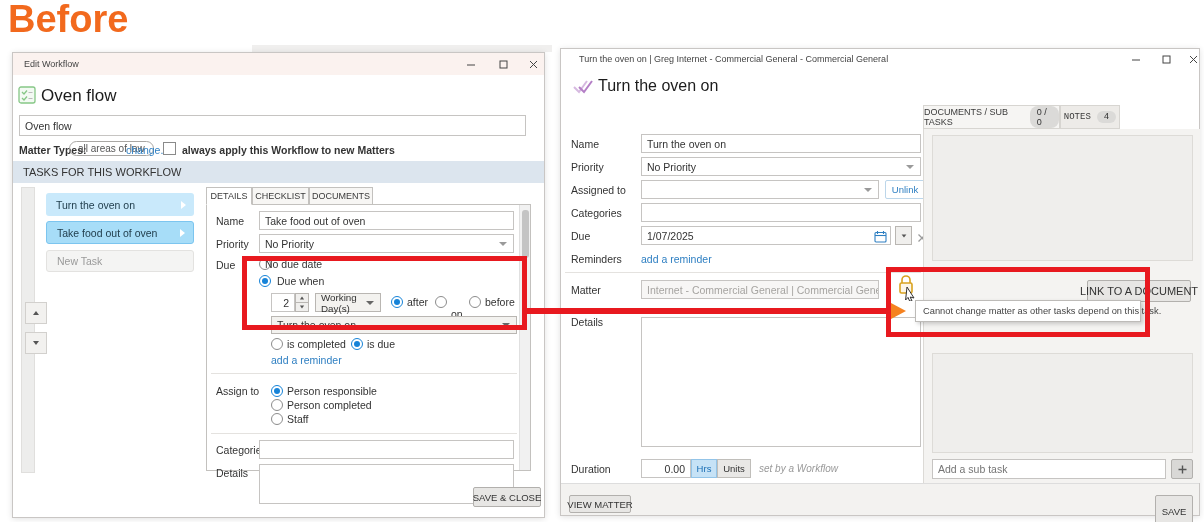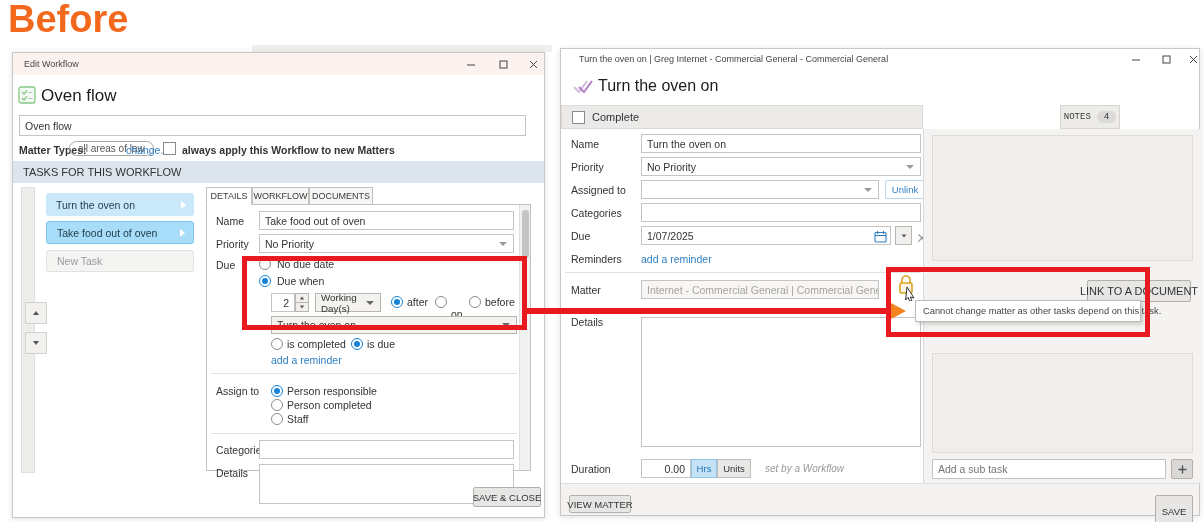--- a/index.html
+++ b/index.html
@@ -60,21 +60,21 @@
 
   .spin-btn { position:absolute; background:#f0efed; border:1px solid #b9b6b2; display:flex; align-items:center; justify-content:center; }
   .tri-u { width:0;height:0;border-left:3px solid transparent;border-right:3px solid transparent;border-bottom:4px solid #555; }
   .tri-d { width:0;height:0;border-left:3px solid transparent;border-right:3px solid transparent;border-top:4px solid #555; }
 
   .seg { position:absolute; font-size:9.5px; display:flex; align-items:center; justify-content:center; border:1px solid #c0beba; }
   .seg.on { background:#c6e2f6; border-color:#93c4e8; color:#1b6fb5; }
   .seg.off { background:#e9e8e6; color:#333; }
 
   .panelbox { position:absolute; background:#efeeec; border:1px solid #dddbd7; }
-  .note { font-style:italic; color:#999; font-size:10px;margin-left:6px; }
+  .note { font-style:italic; color:#999; font-size:10px; }
 </style>
 </head>
 <body>
 
 <div class="page">
 
   <div class="abs" style="left:8px; top:-2px; font-size:38px; font-weight:600; color:#f2691d;">Before</div>
 
   <div class="abs" style="left:252px; top:45px; width:300px; height:7px; background:#e3e2e0; opacity:.55;"></div>
 
@@ -133,41 +133,41 @@
     </div>
     <div class="task" style="left:33px; top:168px; width:148px; height:23px; background:#a7ddf8; border:1.5px solid #7cc5ef; padding-left:10px;">
       <span>Take food out of oven</span>
       <span class="tri-r"></span>
     </div>
     <div class="task" style="left:33px; top:197px; width:148px; height:22px; background:#f4f4f3; border:1px solid #e3e2e0; color:#9a9a9a; padding-left:10px;">
       <span>New Task</span>
     </div>
 
     <div class="tab active" style="left:193px; top:134px; width:46px; height:18px;">DETAILS</div>
-    <div class="tab" style="left:239px; top:134px; width:57px; height:18px;">WORKFLOW</div>
+    <div class="tab" style="left:239px; top:134px; width:57px; height:18px;">CHECKLIST</div>
     <div class="tab" style="left:296px; top:134px; width:64px; height:18px;">DOCUMENTS</div>
 
     <div class="abs" style="left:193px; top:151px; width:325px; height:267px; border:1px solid #c3c1be; background:#fff;">
 
       <div class="scrolltrack" style="right:0; top:0; width:11px; height:265px;">
         <div class="scrollthumb" style="left:2px; top:5px; width:7px; height:48px;"></div>
       </div>
 
       <div class="lbl" style="left:9px; top:10px;">Name</div>
       <input class="fld" style="left: 52px; top: 6px; width: 255px; height: 19px;" value="Take food out of oven">
 
       <div class="lbl" style="left:9px; top:33px;">Priority</div>
       <div class="sel white" style="left:52px; top:29px; width:255px; height:19px;">
         <span>No Priority</span>
         <span class="chev lite"></span>
       </div>
 
       <div class="lbl" style="left:9px; top:54px;">Due</div>
       <div class="radio" style="left:52px; top:53px;"></div>
-      <div class="rlbl" style="left:70px; top:53px;">No due date</div>
+      <div class="rlbl" style="left:58px; top:53px;">No due date</div>
 
       <div class="radio on" style="left:52px; top:70px;"></div>
       <div class="rlbl" style="left:70px; top:70px;">Due when</div>
 
       <input class="fld" style="left: 64px; top: 88px; width: 24px; height: 19px; text-align: right;" value="2">
       <div class="spin-btn" style="left:88px; top:88px; width:14px; height:10px;">
           <span class="tri-u" style="transform:scale(.7);"></span>
         </div>
       <div class="spin-btn" style="left:88px; top:97px; width:14px; height:10px;">
           <span class="tri-d" style="transform:scale(.7);"></span>
@@ -238,23 +238,23 @@
     </div>
 
     <div class="abs" style="left:11px; top:29px;">
       <svg width="22" height="17" viewBox="0 0 22 17">
         <path d="M2 9 L7 14 L15 3" fill="none" stroke="#b47fc6" stroke-width="2" opacity="0.55"></path>
         <path d="M7 9 L12 14 L20 3" fill="none" stroke="#b47fc6" stroke-width="2"></path>
       </svg>
     </div>
     <div class="abs" style="left:37px; top:28px; font-size:16px; color:#1c1c1c;">Turn the oven on</div>
 
-    <div class="abs" style="left:0; top:56px; width:362px; height:24px; background:#ebeae8; border:1px solid #dddbd8; display:flex; align-items:center;">
-      <div class="chk" style="position:static; margin-left:10px;"></div>
-      <span style="font-size:11px; margin-left:7px;">Complete</span>
+    <div class="tab active" style="left:362px; top:56px; width:137px; height:24px; background:#f6f5f3; border-color:#d7d5d1;">
+      <span>DOCUMENTS / SUB TASKS</span>
+      <span class="badge">0 / 0</span>
     </div>
     <div class="tab" style="left:499px; top:56px; width:60px; height:24px; background:#edebe8; border-color:#d7d5d1;font-family:Liberation Mono, monospace;">
       <span>NOTES</span>
       <span class="badge">4</span>
     </div>
 
     <div class="lbl" style="left:10px; top:89px;">Name</div>
     <input class="fld" style="left: 80px; top: 85px; width: 280px; height: 19px;" value="Turn the oven on">
 
     <div class="lbl" style="left:10px; top:112px;">Priority</div>

